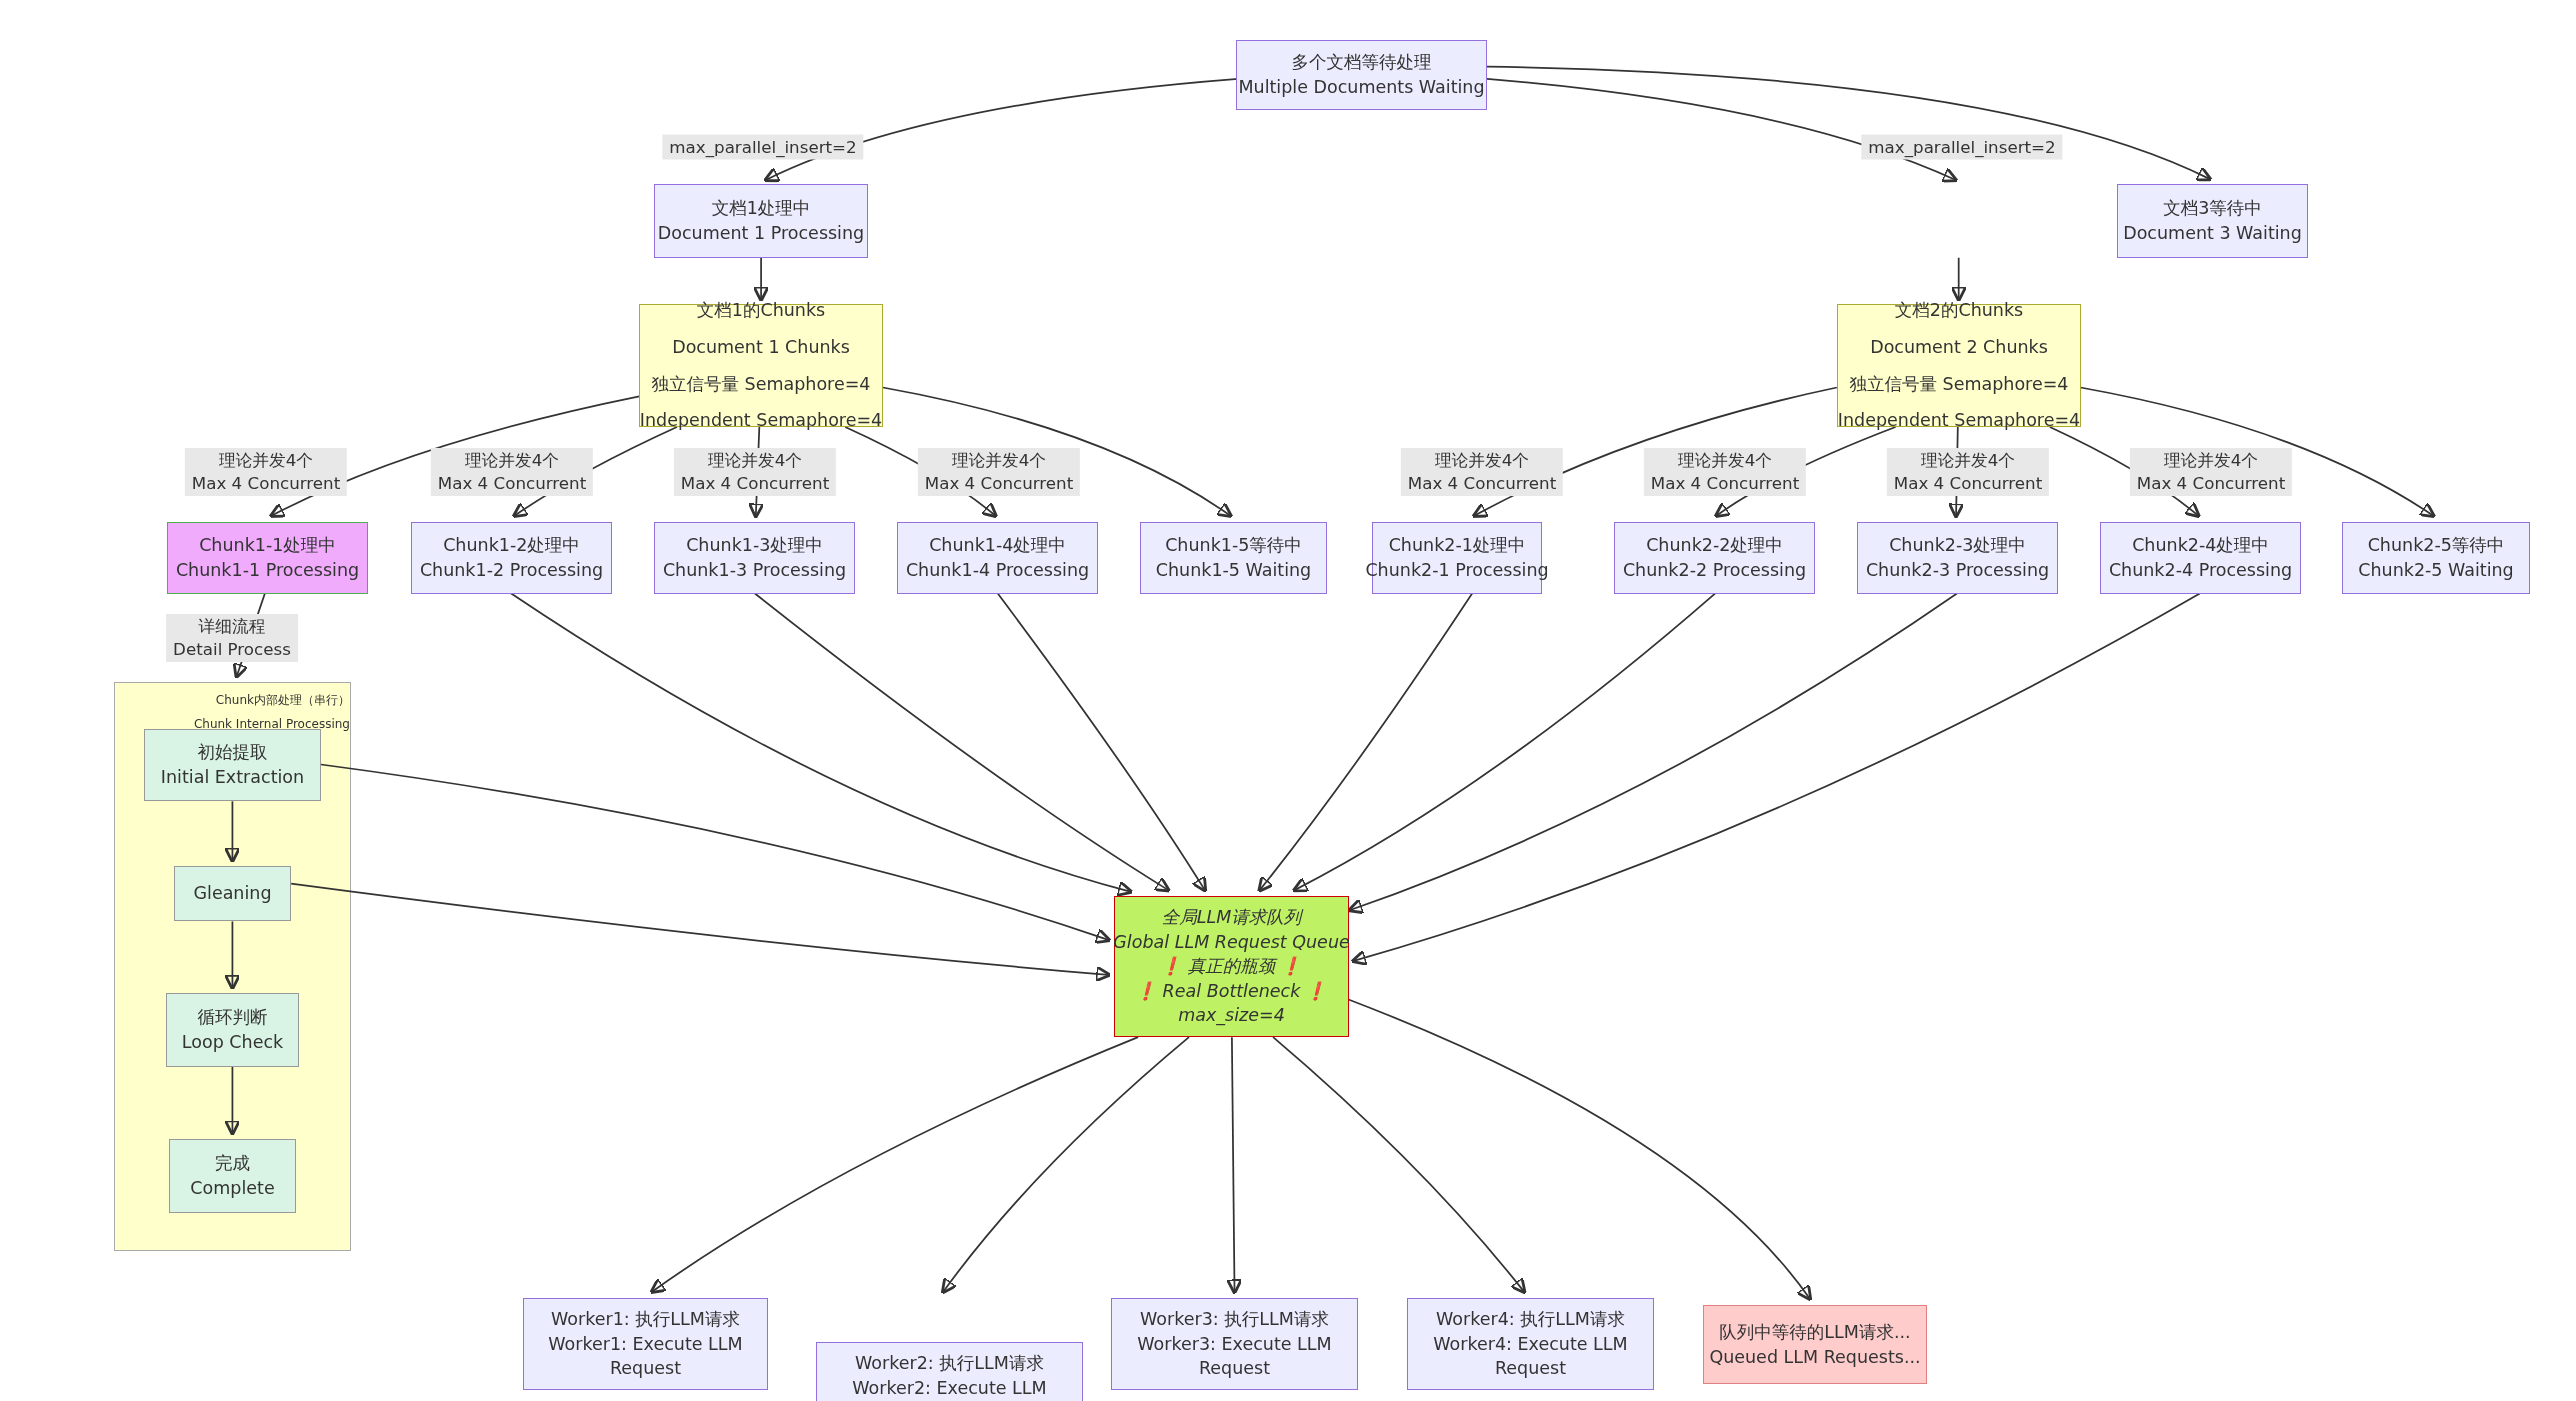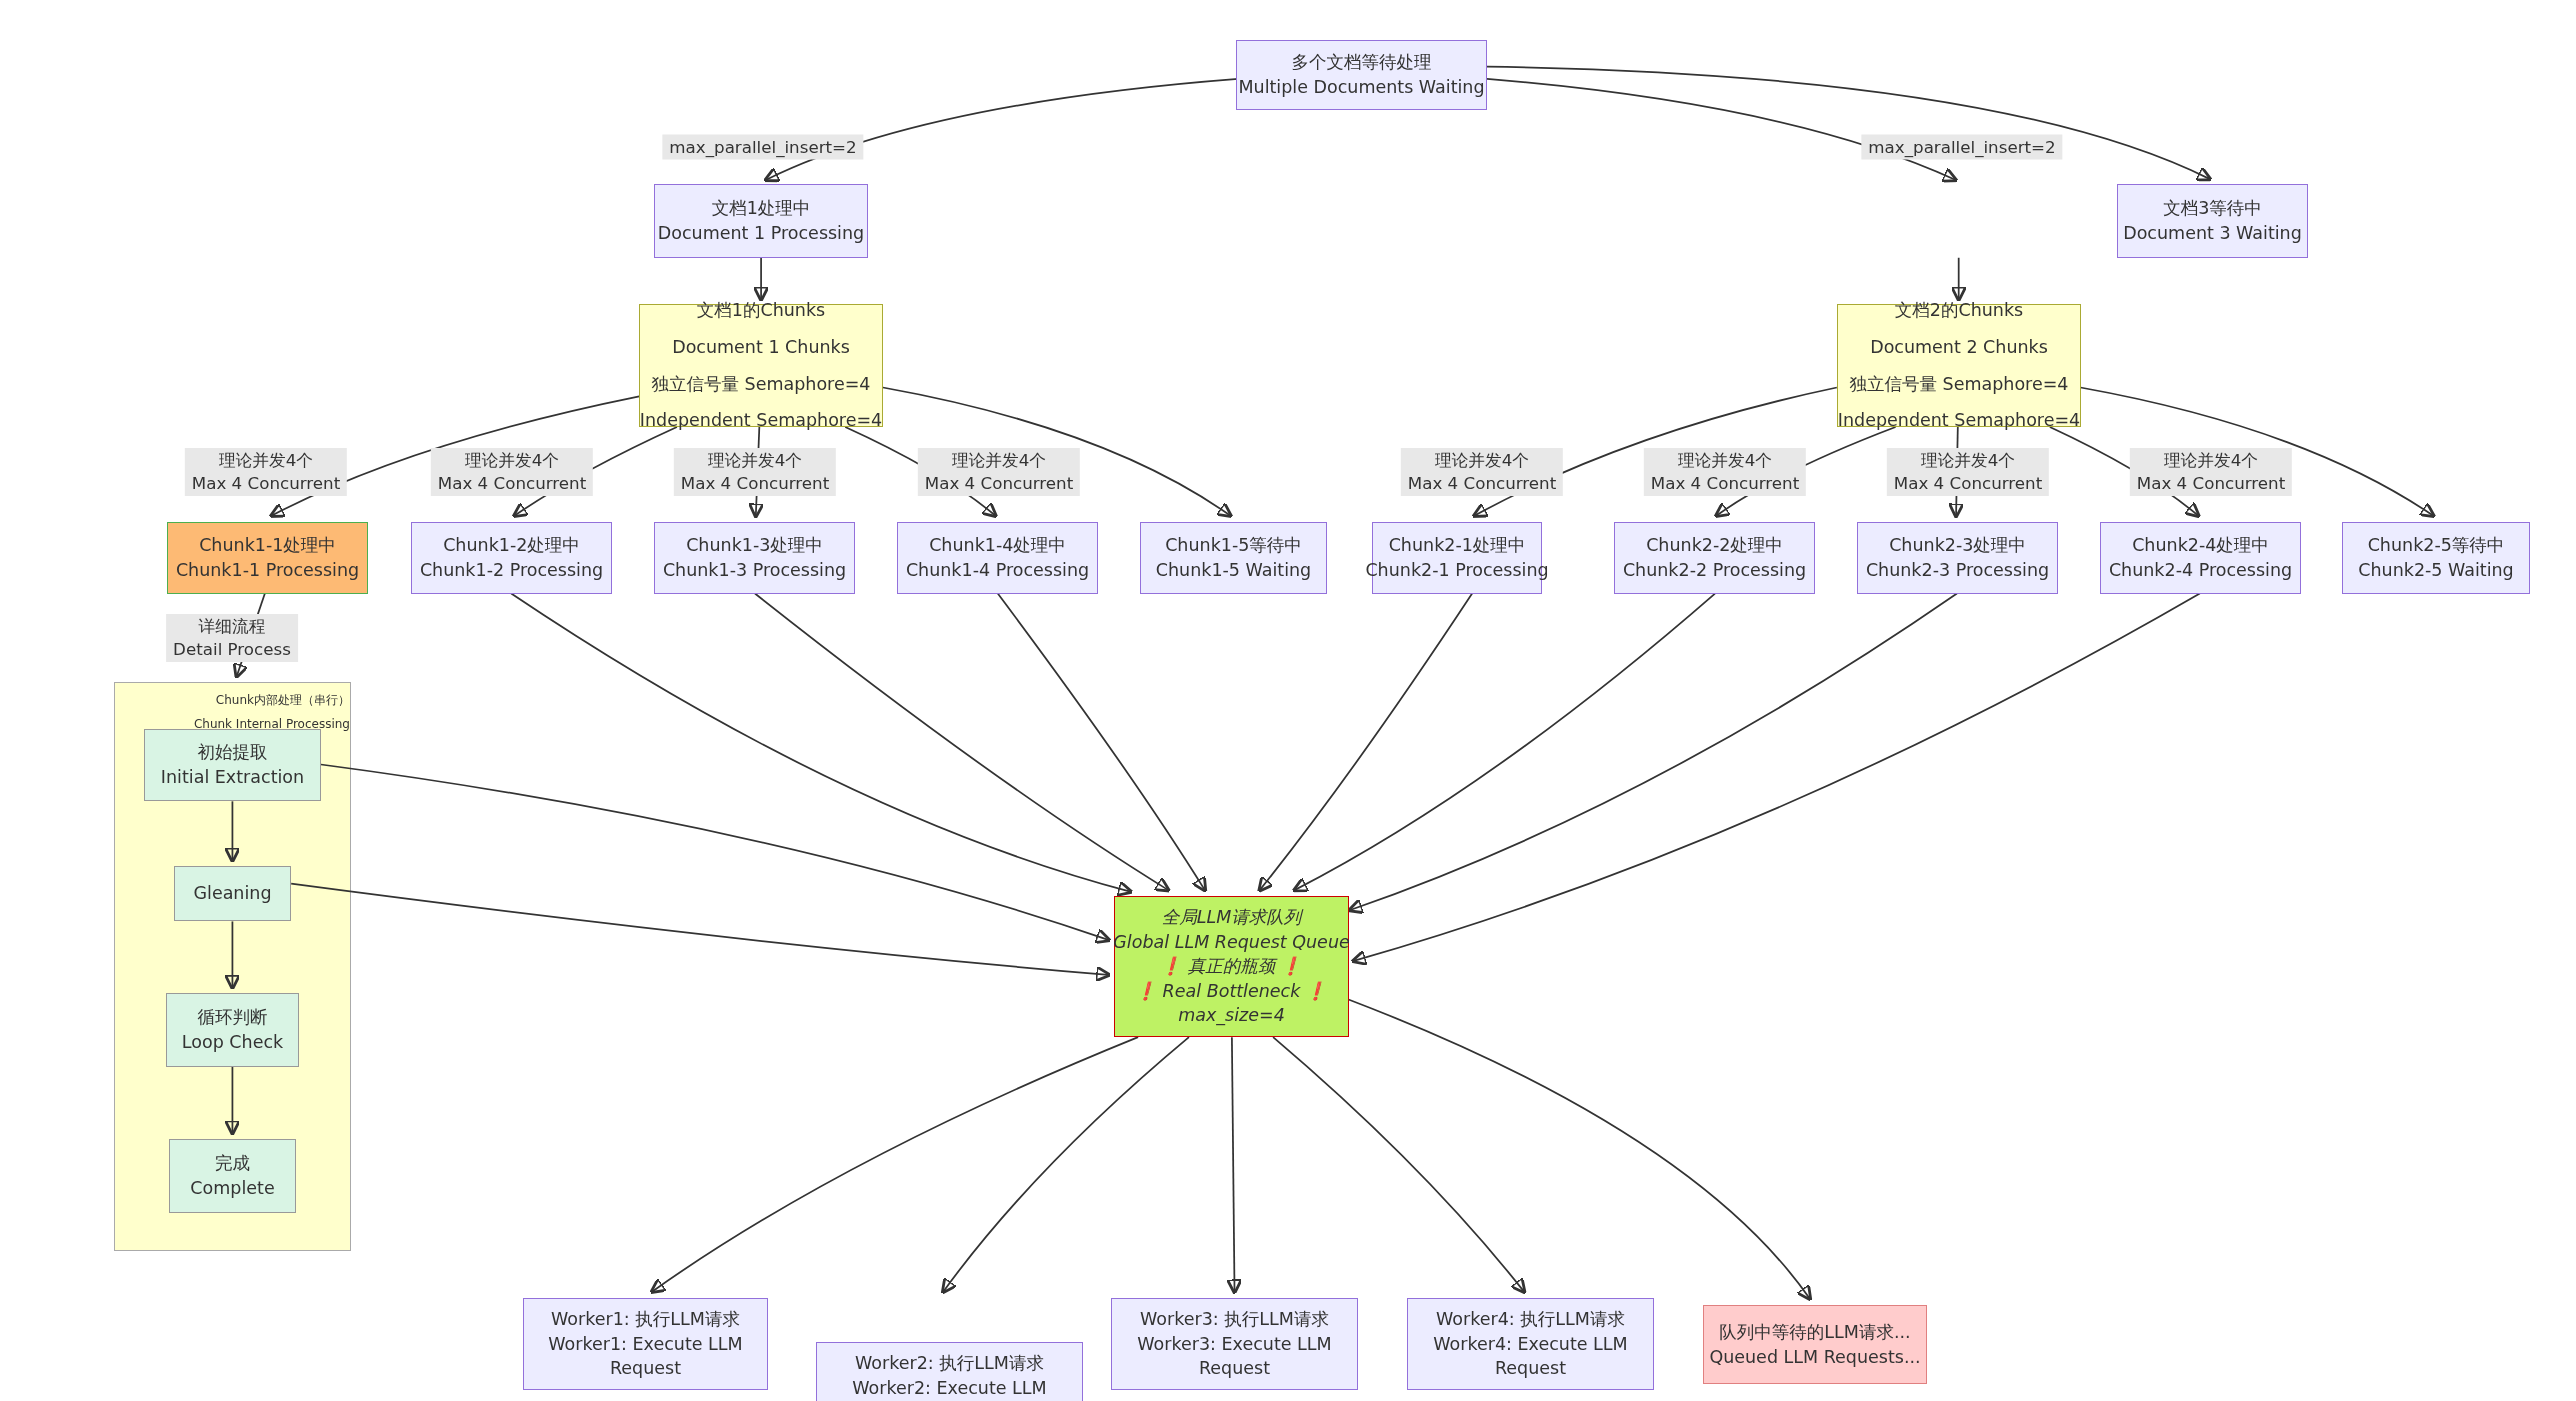--- a/index.html
+++ b/index.html
@@ -7,21 +7,21 @@
   body { font-family:"DejaVu Sans","Liberation Sans",sans-serif; color:#333; }
   .canvas { position:relative; width:2576px; height:1401px; background:#ffffff; overflow:hidden; }
   .edges { position:absolute; left:0; top:0; }
   .edges path { fill:none; stroke:#333333; stroke-width:2; }
 
   .node { position:absolute; display:flex; flex-direction:column; align-items:center; justify-content:center;
           text-align:center; font-size:17.5px; line-height:24.6px; border:0.9px solid #9370DB; background:#ECECFF; }
   .nl { white-space:nowrap; }
   .lavender { background:#ECECFF; border-color:#9370DB; }
   .yellow   { background:#FFFFCC; border-color:#AAAA33;gap:12px; }
-  .green    { background:#fdba74; border-color:#4CAF50; }
+  .green    { background:#f0abfc; border-color:#4CAF50; }
   .mint     { background:#D9F4E4; border-color:#999999; }
   .red      { background:#bef264; border-color:#CC0000; border-width:1.8px;font-style:italic; }
   .pink     { background:#FFCCCC; border-color:#E08080; }
 
   .subgraph { position:absolute; background:#FFFFCC; border:0.9px solid #AAAAAA; }
   .subgraph-title { position:absolute; top:5.3px; left:0; right:0; text-align:right; font-size:12px; line-height:24px; }
 
   .edge-label { position:absolute; transform:translate(-50%,-50%); background:#E8E8E8; padding:1px 7px;
                 font-size:16.7px; line-height:23px; text-align:center; }
   .edge-label div { white-space:nowrap; }

